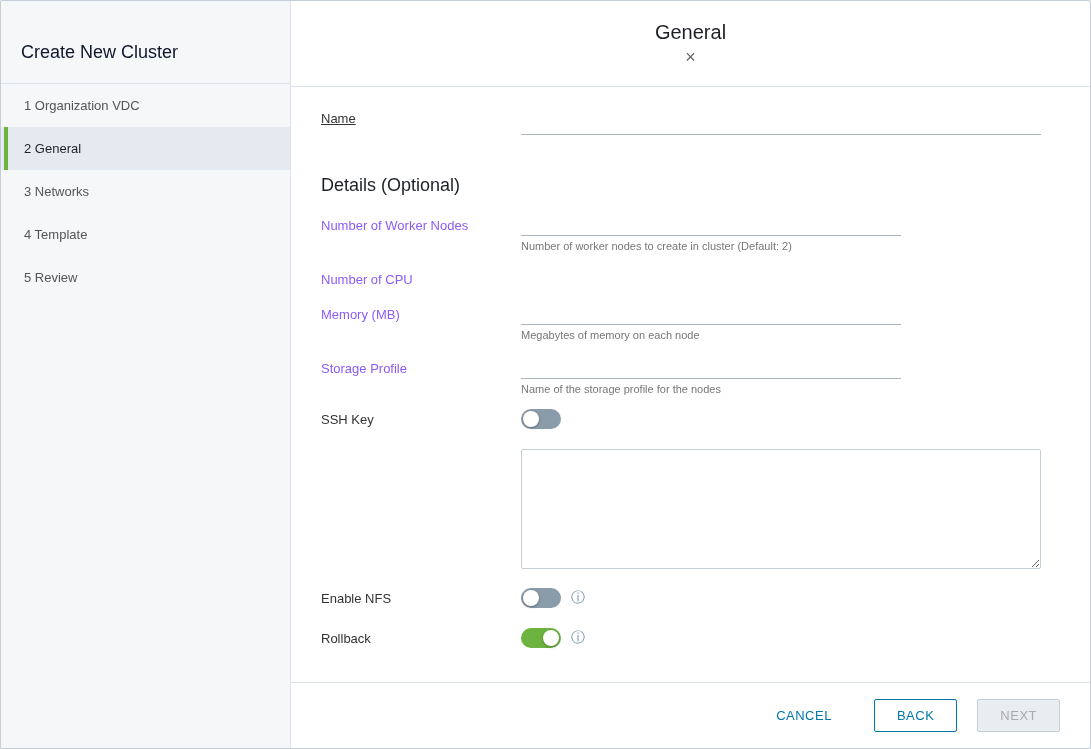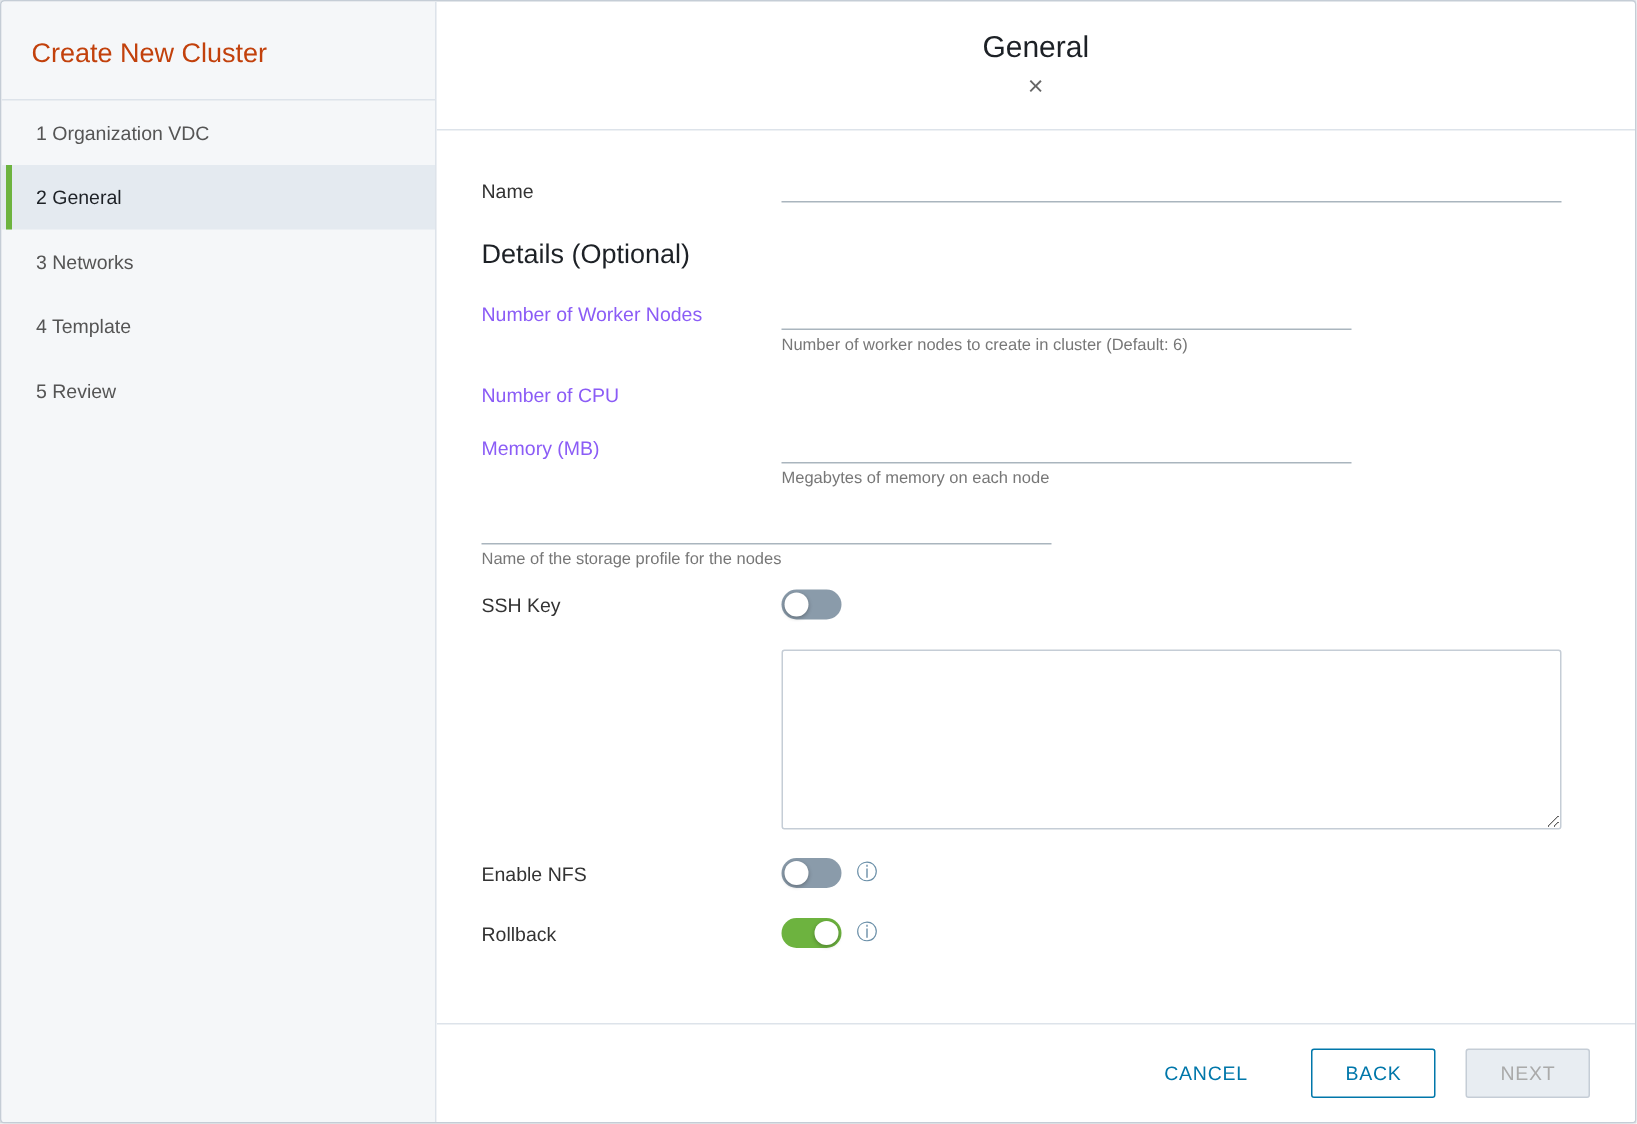--- a/index.html
+++ b/index.html
@@ -33,23 +33,24 @@
     .sidebar {
       width: 290px;
       background: #f5f7f9;
       border-right: 1px solid #dde3ea;
       padding: 0;
       flex-shrink: 0;
     }
     .sidebar-title {
       font-size: 18px;
       font-weight: 400;
-      color: #c2410c;
+      color: #0f172a;
       padding: 24px 20px 20px 20px;
       border-bottom: 1px solid #dde3ea;
+      margin-top: 17px;
     }
     .sidebar-item {
       display: flex;
       align-items: flex-start;
       padding: 14px 20px;
       cursor: pointer;
       color: #555;
       font-size: 13px;
       border-left: 3px solid transparent;
       position: relative;
@@ -132,22 +133,23 @@
       color: #1d2126;
       background: transparent;
     }
     .field-hint {
       font-size: 11px;
       color: #777;
       margin-top: 4px;
     }
     .name-row {
       display: flex;
-      align-items: flex-end;
-      margin-bottom: 24px;
+      align-items: flex-start;
+      margin-bottom: 40px;
+      text-decoration: underline;
     }
     .name-label {
       width: 200px;
       flex-shrink: 0;
       font-size: 13px;
       color: #333;
       font-weight: 500;
     }
     .name-input-wrap {
       flex: 1;
@@ -323,37 +325,38 @@
           </div>
         </div>
 
         <div class="details-section">
           <div class="details-section-title">Details (Optional)</div>
 
           <div class="field-row">
             <span class="field-label">Number of Worker Nodes</span>
             <div class="field-input-wrap">
               <input type="text" style="">
-              <div class="field-hint">Number of worker nodes to create in cluster (Default: 6)</div>
+              <div class="field-hint">Number of worker nodes to create in cluster (Default: 2)</div>
             </div>
           </div>
 
           <div class="field-row">
             <span class="field-label">Number of CPU</span>
           </div>
 
           <div class="field-row">
             <span class="field-label">Memory (MB)</span>
             <div class="field-input-wrap">
               <input type="text" style="">
               <div class="field-hint">Megabytes of memory on each node</div>
             </div>
           </div>
 
           <div class="field-row">
+            <span class="field-label">Storage Profile</span>
             <div class="field-input-wrap">
               <input type="text" style="">
               <div class="field-hint">Name of the storage profile for the nodes</div>
             </div>
           </div>
 
           <div class="toggle-row">
             <span class="toggle-label">SSH Key</span>
             <label class="toggle-switch">
               <input type="checkbox" style="">

